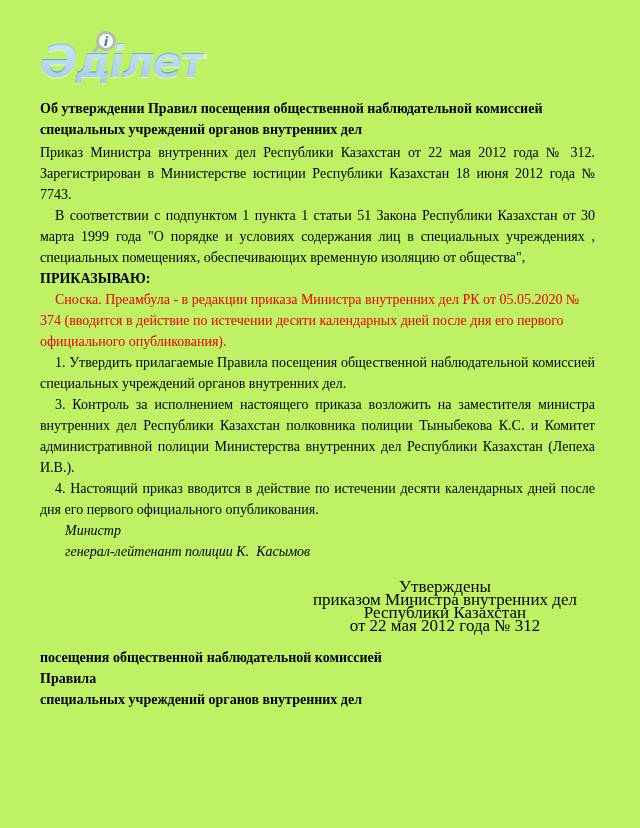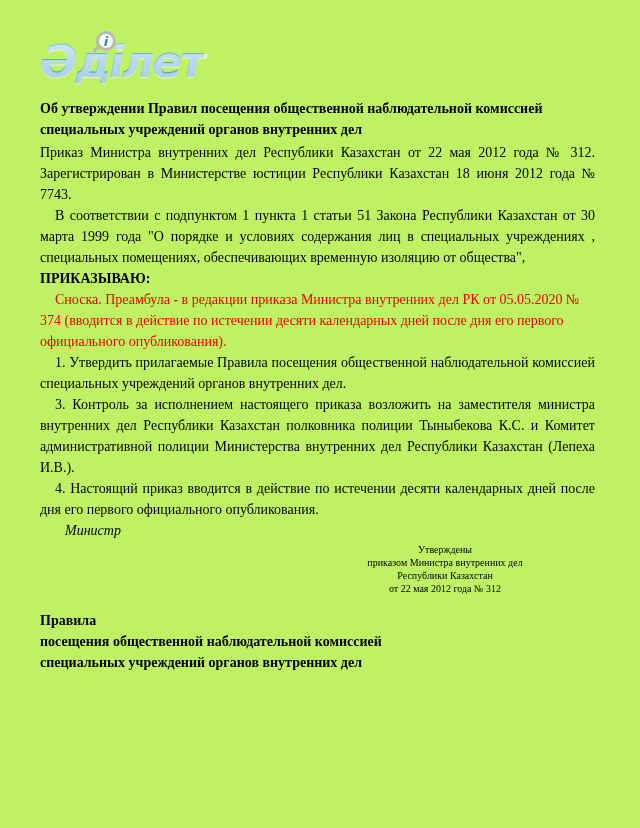--- a/index.html
+++ b/index.html
@@ -84,23 +84,23 @@
   }
   .justify { text-align: justify; }
   .indent  { text-indent: 15px; }
   .bold    { font-weight: bold; }
   .red     { color: #ee0000; }
   .italic  { font-style: italic; text-indent: 25px; }
 
   .approved {
     width: 300px;
     margin-left: 255px;
-    margin-top: 2px;
+    margin-top: 18px;
     text-align: center;
-    font-size: 10px;
+    font-size: 17px;
     line-height: 13px;
   }
 
   .rules-block {
     font-weight: bold;
     margin-top: 15px;
   }
   .rules-block span { display: block; }
   .chapter {
     font-weight: bold;
@@ -130,28 +130,29 @@
 
   <p class="bold">ПРИКАЗЫВАЮ:</p>
 
   <p class="red indent">Сноска. Преамбула - в редакции приказа Министра внутренних дел РК от 05.05.2020 № 374 (вводится в действие по истечении десяти календарных дней после дня его первого официального опубликования).</p>
 
   <p class="justify indent">1. Утвердить прилагаемые Правила посещения общественной наблюдательной комиссией специальных учреждений органов внутренних дел.</p>
   <p class="justify indent">3. Контроль за исполнением настоящего приказа возложить на заместителя министра внутренних дел Республики Казахстан полковника полиции Тыныбекова К.С. и Комитет административной полиции Министерства внутренних дел Республики Казахстан (Лепеха И.В.).</p>
   <p class="justify indent">4. Настоящий приказ вводится в действие по истечении десяти календарных дней после дня его первого официального опубликования.</p>
 
   <p class="italic">Министр</p>
+  <p class="italic">генерал-лейтенант полиции К.&nbsp; Касымов</p>
 
   <div class="approved">
     <span style="display:block">Утверждены</span>
     <span style="display:block">приказом Министра внутренних дел</span>
     <span style="display:block">Республики Казахстан</span>
     <span style="display:block">от 22 мая 2012 года № 312</span>
   </div>
 
   <div class="rules-block">
+    <span>посещения общественной наблюдательной комиссией</span>
     <span>Правила</span>
-    <span>посещения общественной наблюдательной комиссией</span>
     <span>специальных учреждений органов внутренних дел</span>
   </div>
 
 
 </div>
 
 </body></html>

